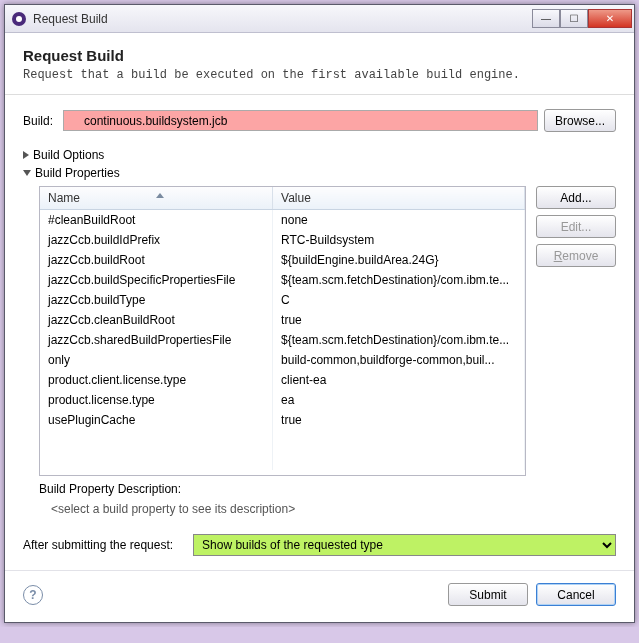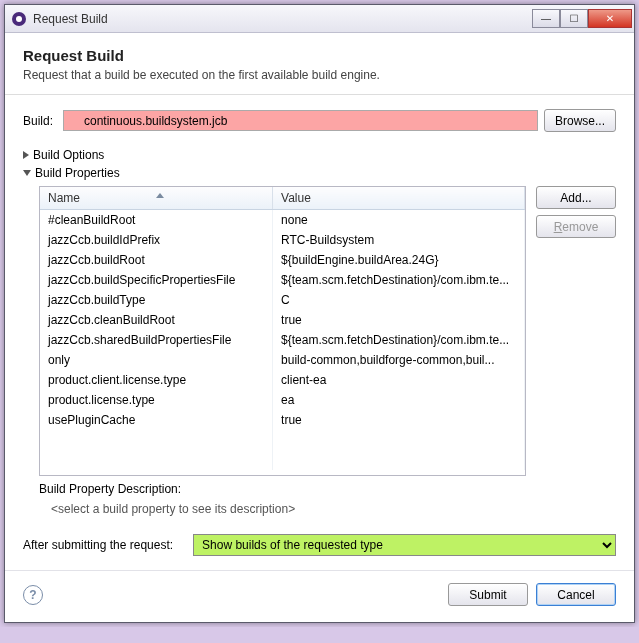--- a/index.html
+++ b/index.html
@@ -6,21 +6,21 @@
   body { margin: 0; background: #d8c8e8; padding: 4px; }
   .window { width: 631px; background: #fff; border: 1px solid #5a5a6a; box-shadow: 0 0 6px rgba(0,0,0,0.4); }
   .titlebar { height: 28px; background: linear-gradient(#f7f7fb,#e4e4ee); border-bottom: 1px solid #bfbfcf; display:flex; align-items:center; padding:0 2px 0 6px; }
   .titlebar .icon { width:16px; height:16px; margin-right:6px; }
   .titlebar .title { flex:1; color:#333; }
   .winbtns { display:flex; gap:0; }
   .winbtn { width:28px; height:19px; border:1px solid #8a8a9a; background:linear-gradient(#f8f8fc,#dcdce8); display:flex; align-items:center; justify-content:center; font-size:10px; color:#333; cursor:pointer; }
   .winbtn.close { background:linear-gradient(#e98,#d33423); color:#fff; border-color:#a33; width:44px; }
   .header { padding:14px 18px 12px; border-bottom:1px solid #ddd; }
   .header h1 { font-size:15px; font-weight:bold; margin:0 0 4px; color:#222; }
-  .header p { margin:0; color:#444; }
+  .header p { margin:0; color:#444;font-family:Liberation Mono, monospace; }
   .content { padding:14px 18px 14px; }
   .row { display:flex; align-items:center; gap:6px; margin-bottom:14px; }
   .row label { min-width:34px; }
   .textfield { flex:1; height:21px; border:1px solid #aaa; padding:2px 20px; background:#fca5a5; }
   .btn { height:23px; padding:0 10px; border:1px solid #999; background:linear-gradient(#fff,#e4e4ec); cursor:pointer; border-radius:3px; }
   .btn:disabled, .btn.disabled { color:#999; cursor:default; }
   .btn.default { border:1px solid #3b7fd4; box-shadow:0 0 0 1px #aed2f5 inset; }
   .tree-item { display:flex; align-items:center; gap:4px; padding:2px 0; cursor:pointer; }
   .tree-toggle { width:0; height:0; display:inline-block; }
   .tree-toggle.collapsed { border-top:4px solid transparent; border-bottom:4px solid transparent; border-left:6px solid #555; }
@@ -143,20 +143,21 @@
               </tr>
               <tr>
                 <td>&nbsp;</td>
                 <td></td>
               </tr>
             </tbody>
         </table>
       </div>
       <div class="side-btns">
         <button class="btn">Add...</button>
+        <button class="btn disabled" disabled="">Edit...</button>
         <button class="btn disabled" disabled=""><span style="text-decoration:underline">R</span><span id="remove-rest">emove</span></button>
       </div>
     </div>
 
     <div class="desc">Build Property Description:</div>
     <div class="desc-hint">&lt;select a build property to see its description&gt;</div>
 
     <div class="after-row">
       <label>After submitting the request:</label>
       <select class="select">

